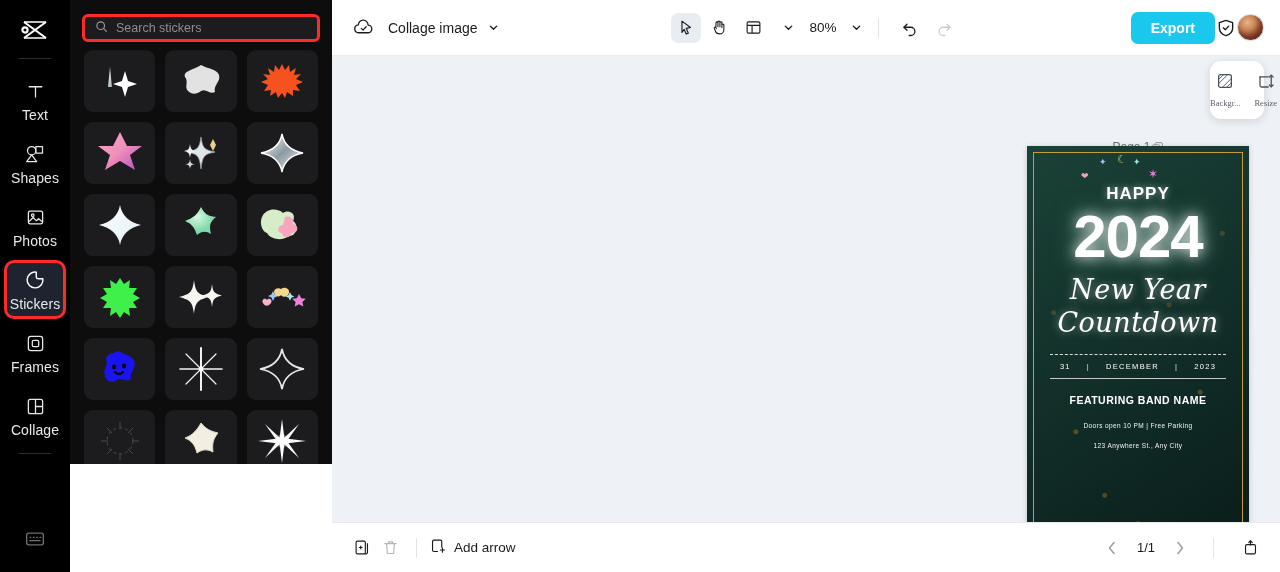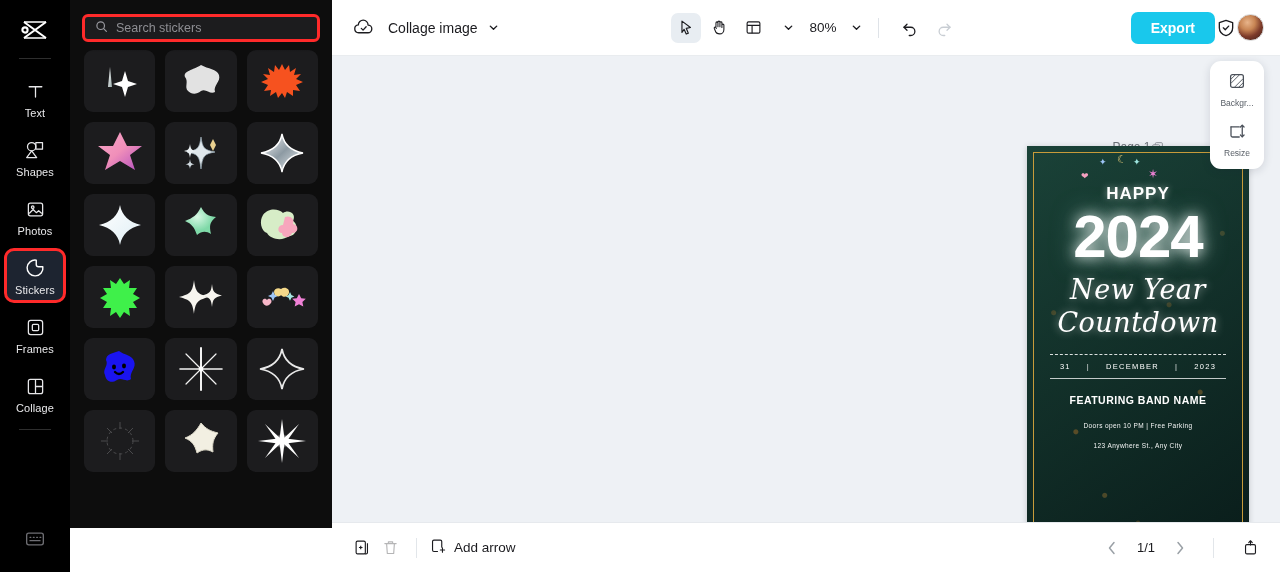--- a/index.html
+++ b/index.html
@@ -18,29 +18,29 @@
     flex: 0 0 70px; position: relative; z-index: 5;
   }
   .logo-wrap { margin-top: 14px; width: 40px; height: 34px; display:flex; align-items:center; justify-content:center; }
   .rail-sep { width: 32px; height: 1px; background: #2e2e2e; margin: 10px 0 6px; }
   .rail-item {
     width: 58px; margin-top: 8px; padding: 7px 0 5px; border-radius: 9px;
     display: flex; flex-direction: column; align-items: center; gap: 5px;
     cursor: pointer; position: relative;
   }
   .rail-item .ico { width: 22px; height: 22px; display:flex; align-items:center; justify-content:center; }
-  .rail-item .lbl { font-size: 11px; color: #e8e8ea; letter-spacing: .1px; }
+  .rail-item .lbl { font-size: 14px; color: #e8e8ea; letter-spacing: .1px; }
   .rail-item.active { background: #1d2430; }
   .rail-item.highlight { outline: 3px solid #ff2a2a; outline-offset: -1px; border-radius: 8px; }
   .rail-spacer { flex: 1 1 auto; }
   .rail-bottom { margin-bottom: 18px; width: 34px; height: 30px; display:flex; align-items:center; justify-content:center; cursor:pointer; }
 
   
   .panel {
-    width: 262px; flex: 0 0 262px; height: 528px; background: #0d0d0d;
+    width: 262px; flex: 0 0 262px; height: 464px; background: #0d0d0d;
     position: relative; z-index: 4; overflow: hidden;
   }
   .search-wrap { padding: 14px 12px 0; }
   .search-box {
     position: relative; height: 28px; background: #1c1c1e; border-radius: 6px;
     display: flex; align-items: center; padding: 0 10px; gap: 8px;
     border: 3px solid #ff2a2a;
   }
   .search-box input {
     background: transparent; border: 0; outline: none; color: #d7d7da;
@@ -154,21 +154,21 @@
   .p-date span.sep { opacity: .85; }
   .p-dash2 { width: 176px; border-top: 1px solid rgba(255,255,255,.75); margin-top: 7px; }
   .p-band { font-size: 10.5px; font-weight: bold; letter-spacing: .5px; margin-top: 15px; }
   .p-sub { font-size: 6.5px; letter-spacing: .4px; margin-top: 16px; opacity: .95; }
   .p-addr { font-size: 6.5px; letter-spacing: .4px; margin-top: 13px; opacity: .95; }
 
   
   .float-panel {
     position: absolute; right: 16px; top: 5px; width: 54px;
     background: #fff; border-radius: 11px; box-shadow: 0 2px 10px rgba(20,30,50,.14);
-    padding: 11px 0 11px; display: flex; flex-direction: column; align-items: center; gap: 14px;
+    padding: 11px 0 11px; display: flex; flex-direction: row; align-items: center; gap: 14px; font-family: Liberation Serif, serif;
   }
   .fp-item { display: flex; flex-direction: column; align-items: center; gap: 4px; cursor: pointer; width: 50px; }
   .fp-item .lbl { font-size: 8.5px; color: #5a6068; white-space: nowrap; overflow: hidden; }
 
   
   .bottombar {
     height: 50px; flex: 0 0 50px; background: #fff; border-top: 1px solid #e6e9ed;
     display: flex; align-items: center; padding: 0 16px;
   }
   .bb-btn { width: 28px; height: 28px; display: flex; align-items: center; justify-content: center; cursor: pointer; }

